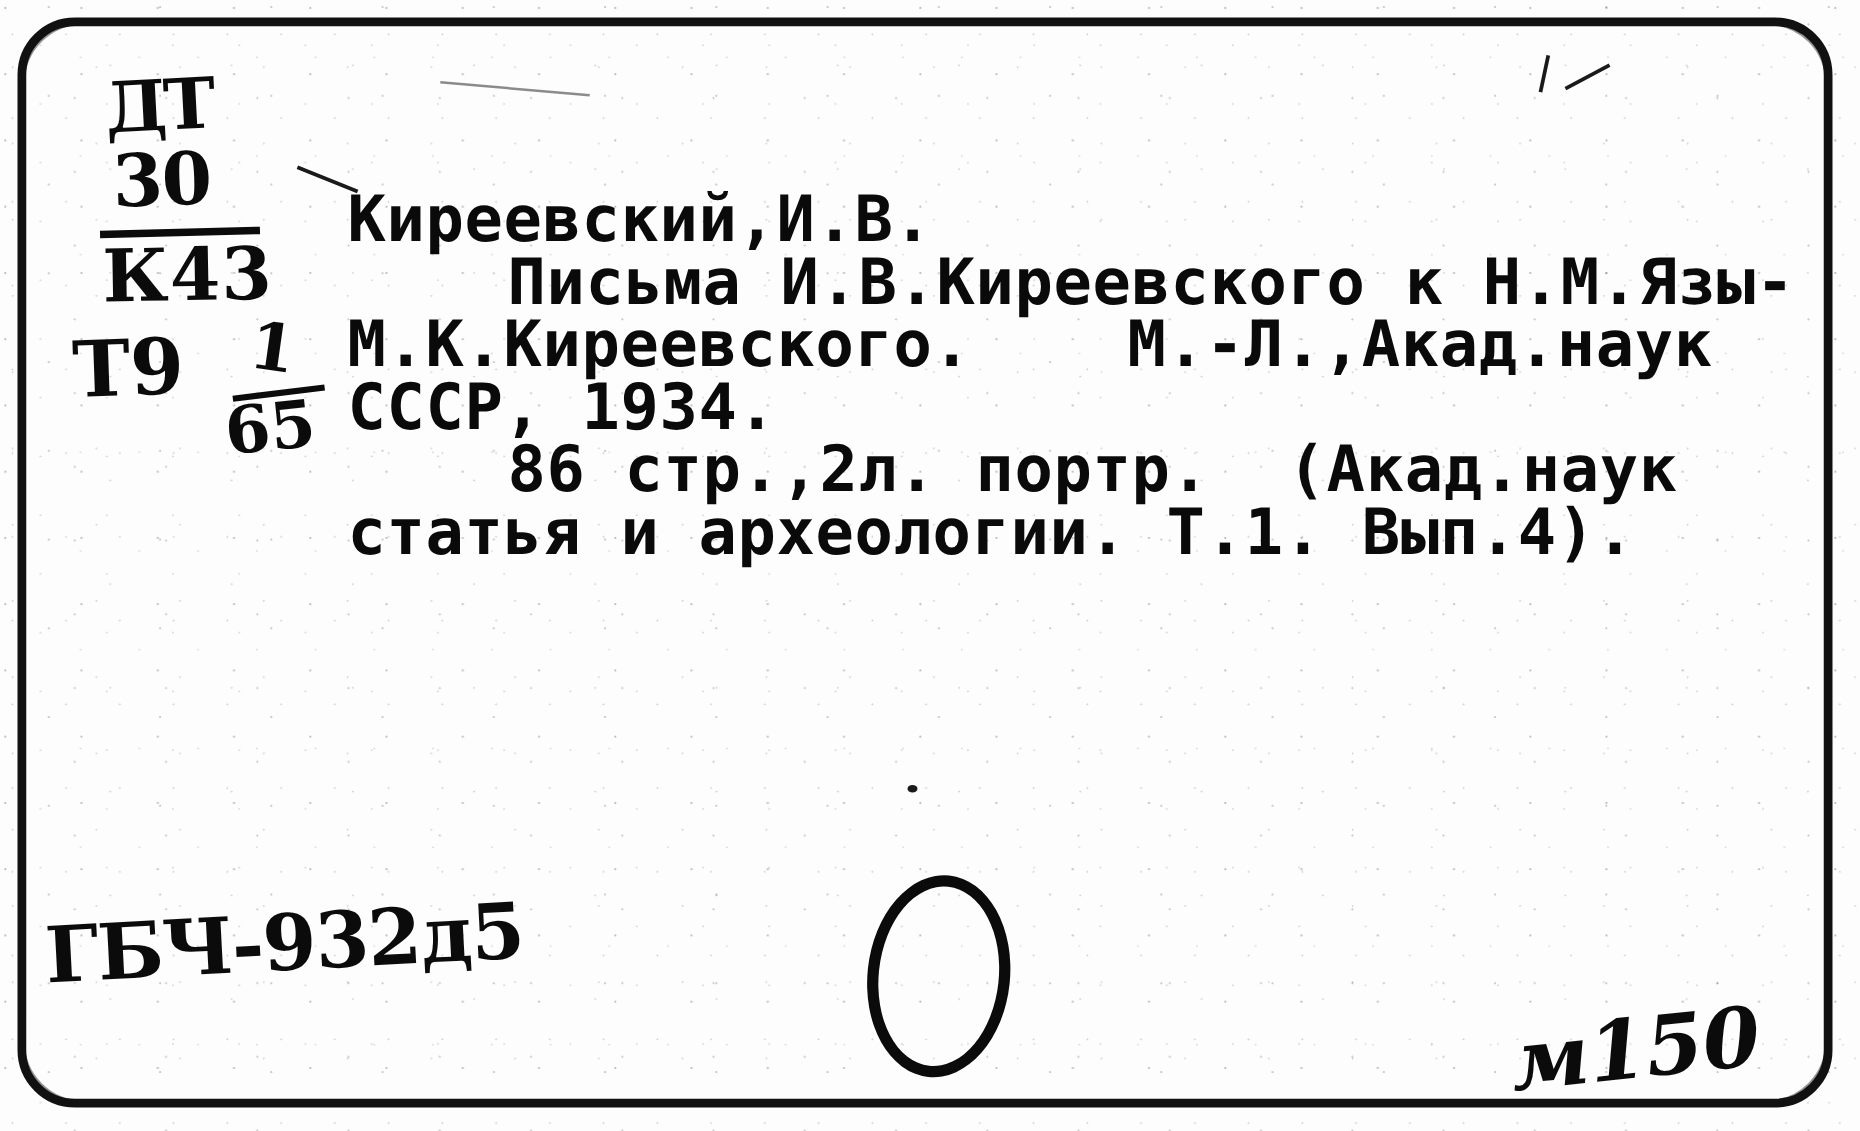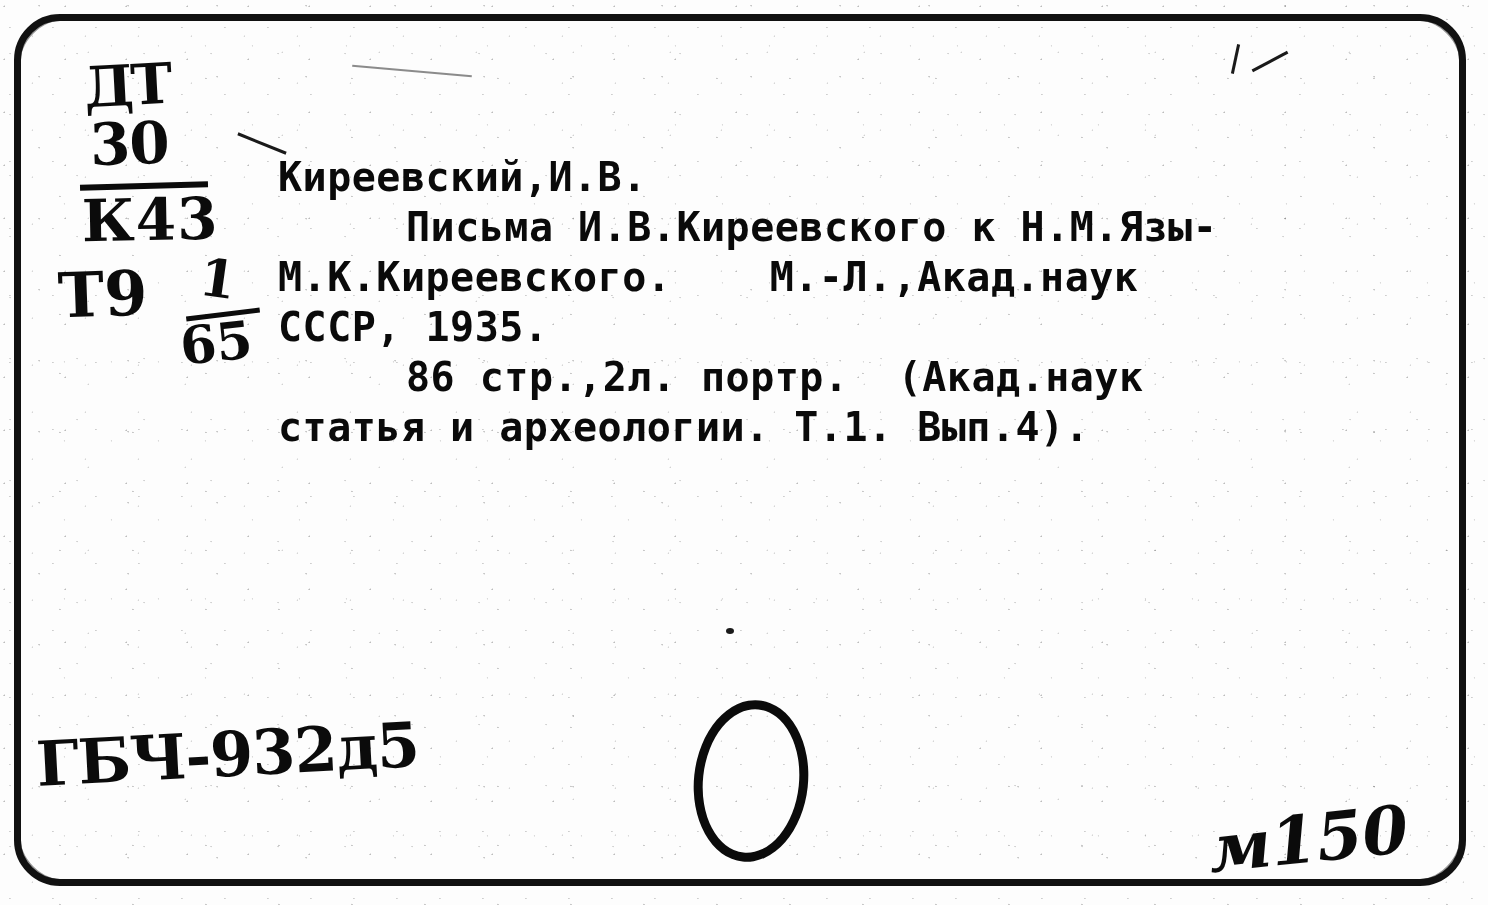--- a/index.html
+++ b/index.html
@@ -117,21 +117,21 @@
   }
 
   
   #typed-body {
     position: absolute;
     left: 278px;
     top: 152px;
     width: 1130px;
     color: #0a0a0a;
     font-family: "DejaVu Sans Mono", monospace;
-    font-size: 40px;
+    font-size: 51px;
     font-weight: 700;
     line-height: 50px;
     letter-spacing: 0.5px;
   }
   #typed-body .tl {
     white-space: pre;
     display: block;
   }
   .indent { padding-left: 128px; }
 
@@ -184,21 +184,21 @@
   <div class="hand" id="callno-line3">К43</div>
   <div class="hand" id="callno-line4">Т9</div>
   <div class="hand" id="frac-num">1</div>
   <div id="frac-rule"></div>
   <div class="hand" id="frac-den">65</div>
 
   <div id="typed-body">
     <span class="tl">Киреевский,И.В.</span>
     <span class="tl indent">Письма И.В.Киреевского к Н.М.Язы-</span>
     <span class="tl">М.К.Киреевского.    М.-Л.,Акад.наук</span>
-    <span class="tl">СССР, 1935.</span>
+    <span class="tl">СССР, 1934.</span>
     <span class="tl indent">86 стр.,2л. портр.  (Акад.наук</span>
     <span class="tl">статья и археологии. Т.1. Вып.4).</span>
   </div>
 
   <div class="hand" id="accession">ГБЧ-932д5</div>
   <div id="stamp-zero"></div>
   <div class="hand" id="initials">м150</div>
 
   <div class="mark" id="mark-a"></div>
   <div class="mark" id="mark-b"></div>

